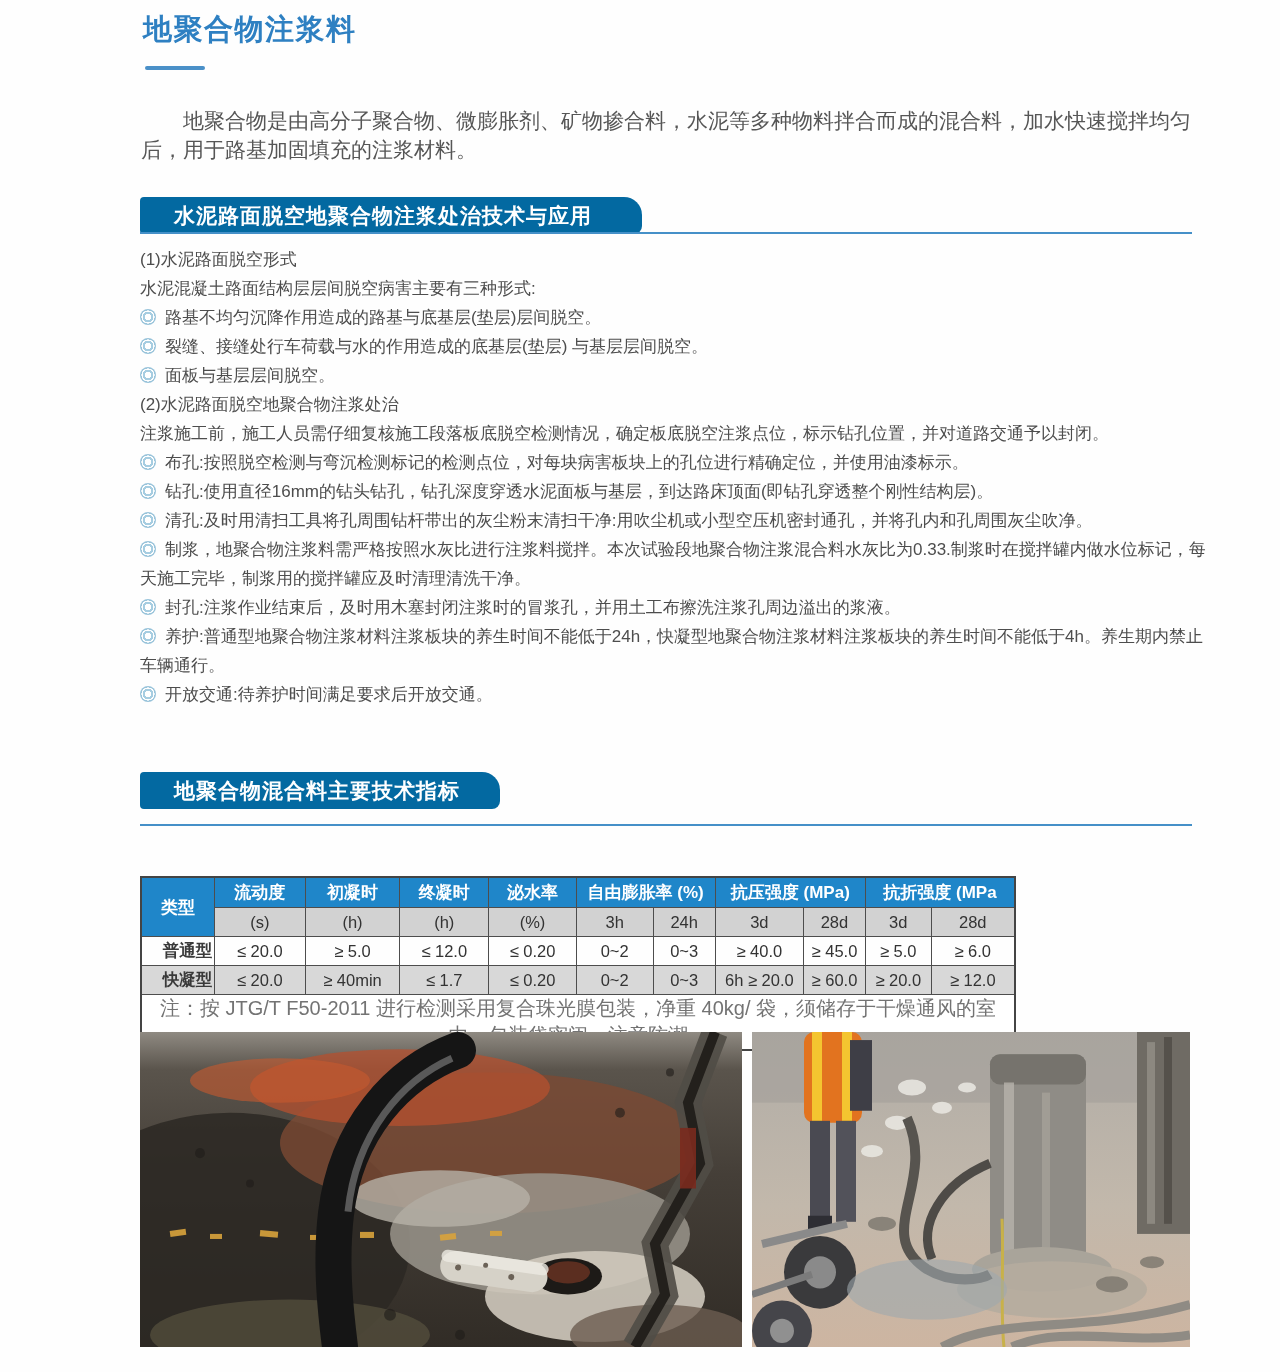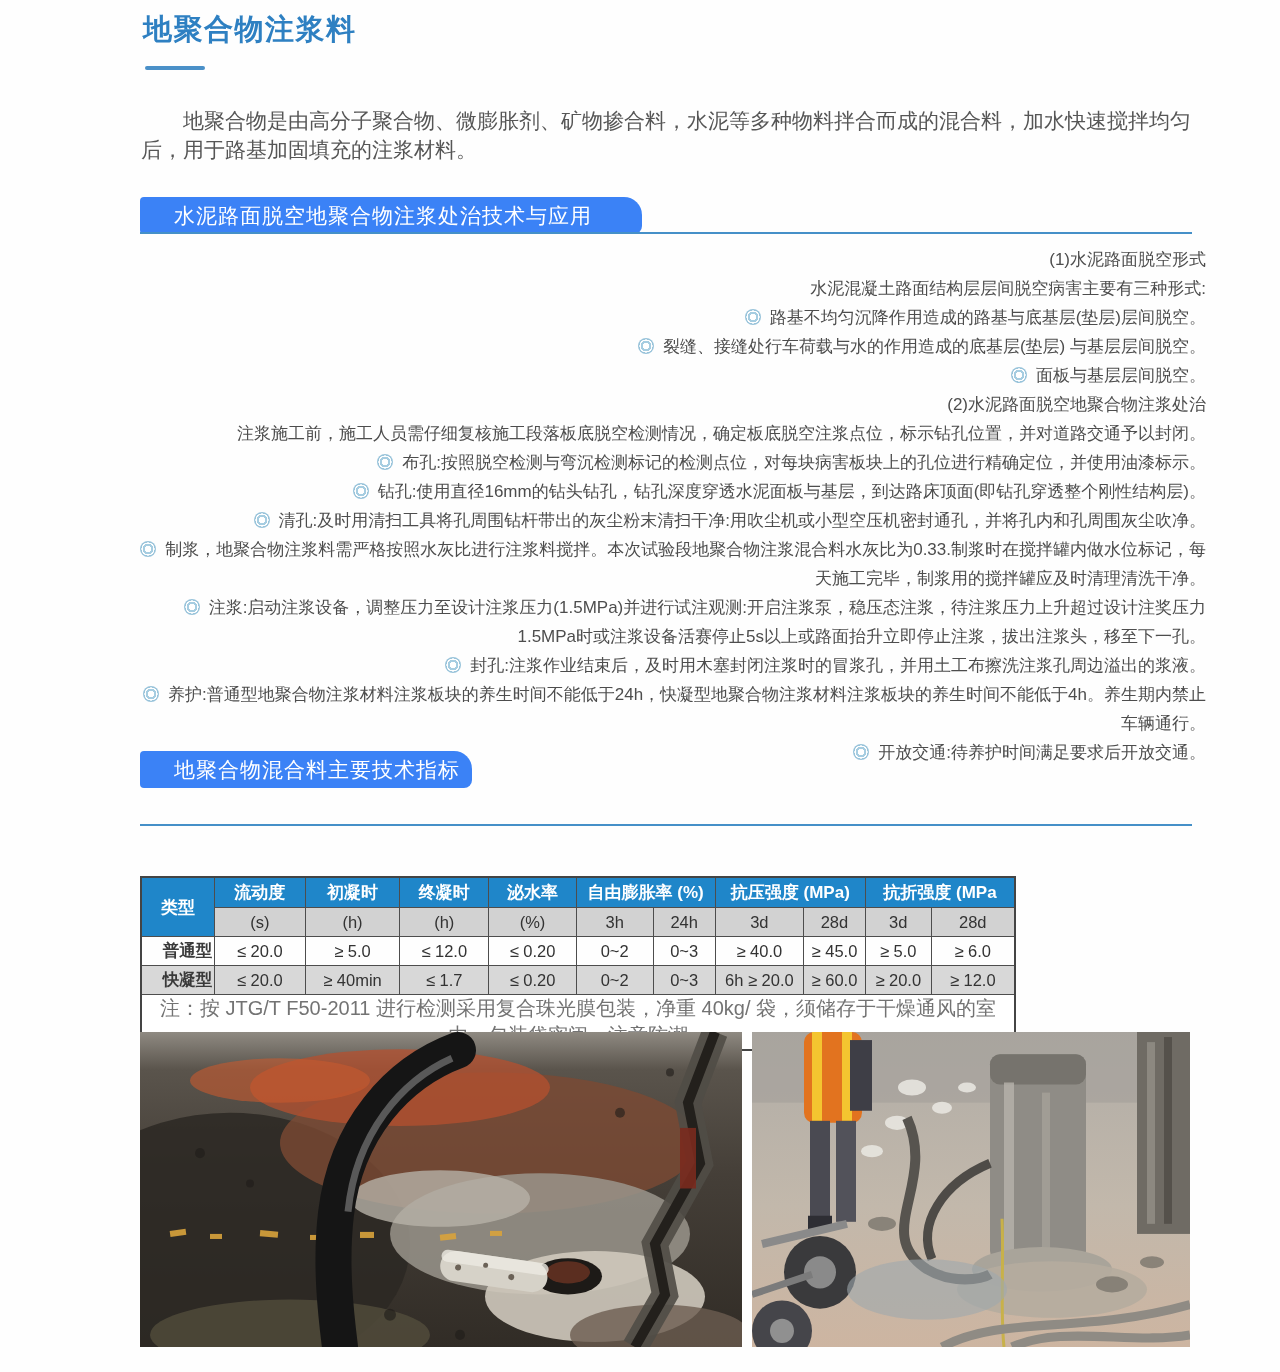--- a/index.html
+++ b/index.html
@@ -22,36 +22,36 @@
 
   
   .intro{
     position:absolute;left:141px;top:106px;width:1050px;
     font-size:21px;line-height:29px;color:#565656;text-indent:2em;
   }
 
   
   .section-bar{
     position:absolute;left:140px;height:37px;
-    background:#3b82f6;color:#ffffff;
-    font-size:21px;font-weight:normal;letter-spacing:1px;
+    background:#0369a1;color:#ffffff;
+    font-size:21px;font-weight:bold;letter-spacing:1px;
     line-height:37px;padding:0 34px;box-sizing:border-box;
     border-radius:4px 18px 8px 4px;
     white-space:nowrap;
   }
   .section-rule{
     position:absolute;left:140px;width:1052px;height:2px;background:#4590c8;
   }
 
   
   .body-lines{
     position:absolute;left:140px;top:245px;width:1066px;
     font-size:17px;line-height:29px;color:#4d4d4d;
   }
-  .body-lines p{margin:0;text-align:right;}
+  .body-lines p{margin:0;}
   .bullet{
     display:inline-block;width:16px;height:16px;border-radius:50%;
     background:radial-gradient(circle at center,#ffffff 0 27%,#a6cde1 29% 46%,#ffffff 48% 57%,#98c3da 59% 100%);
     margin-right:9px;vertical-align:-2px;
   }
 
   
   .spec-table{
     position:absolute;left:140px;top:876px;width:876px;
     border-collapse:collapse;table-layout:fixed;
@@ -100,27 +100,26 @@
       <p>水泥混凝土路面结构层层间脱空病害主要有三种形式:</p>
       <p><span class="bullet"></span>路基不均匀沉降作用造成的路基与底基层(垫层)层间脱空。</p>
       <p><span class="bullet"></span>裂缝、接缝处行车荷载与水的作用造成的底基层(垫层) 与基层层间脱空。</p>
       <p><span class="bullet"></span>面板与基层层间脱空。</p>
       <p>(2)水泥路面脱空地聚合物注浆处治</p>
       <p>注浆施工前，施工人员需仔细复核施工段落板底脱空检测情况，确定板底脱空注浆点位，标示钻孔位置，并对道路交通予以封闭。</p>
       <p><span class="bullet"></span>布孔:按照脱空检测与弯沉检测标记的检测点位，对每块病害板块上的孔位进行精确定位，并使用油漆标示。</p>
       <p><span class="bullet"></span>钻孔:使用直径16mm的钻头钻孔，钻孔深度穿透水泥面板与基层，到达路床顶面(即钻孔穿透整个刚性结构层)。</p>
       <p><span class="bullet"></span>清孔:及时用清扫工具将孔周围钻杆带出的灰尘粉末清扫干净:用吹尘机或小型空压机密封通孔，并将孔内和孔周围灰尘吹净。</p>
       <p><span class="bullet"></span>制浆，地聚合物注浆料需严格按照水灰比进行注浆料搅拌。本次试验段地聚合物注浆混合料水灰比为0.33.制浆时在搅拌罐内做水位标记，每天施工完毕，制浆用的搅拌罐应及时清理清洗干净。</p>
-      <p><span class="bullet"></span>注浆:启动注浆设备，调整压力至设计注浆压力(1.5MPa)并进行试注观测:开启注浆泵，稳压态注浆，待注浆压力上升超过设计注奖压力1.5MPa时或注浆设备活赛停止5s以上或路面抬升立即停止注浆，拔出注浆头，移至下一孔。</p>
       <p><span class="bullet"></span>封孔:注浆作业结束后，及时用木塞封闭注浆时的冒浆孔，并用土工布擦洗注浆孔周边溢出的浆液。</p>
       <p><span class="bullet"></span>养护:普通型地聚合物注浆材料注浆板块的养生时间不能低于24h，快凝型地聚合物注浆材料注浆板块的养生时间不能低于4h。养生期内禁止车辆通行。</p>
       <p><span class="bullet"></span>开放交通:待养护时间满足要求后开放交通。</p>
     </div>
 
-  <div class="section-bar" style="top:751px;width:332px;">地聚合物混合料主要技术指标</div>
+  <div class="section-bar" style="top:772px;width:360px;">地聚合物混合料主要技术指标</div>
   <div class="section-rule" style="top:824px;"></div>
 
   <table class="spec-table">
     <colgroup>
       <col style="width:8.4%">
         <col style="width:10.4%">
         <col style="width:10.8%">
       <col style="width:10.2%">
         <col style="width:10.0%">
         <col style="width:8.8%">

